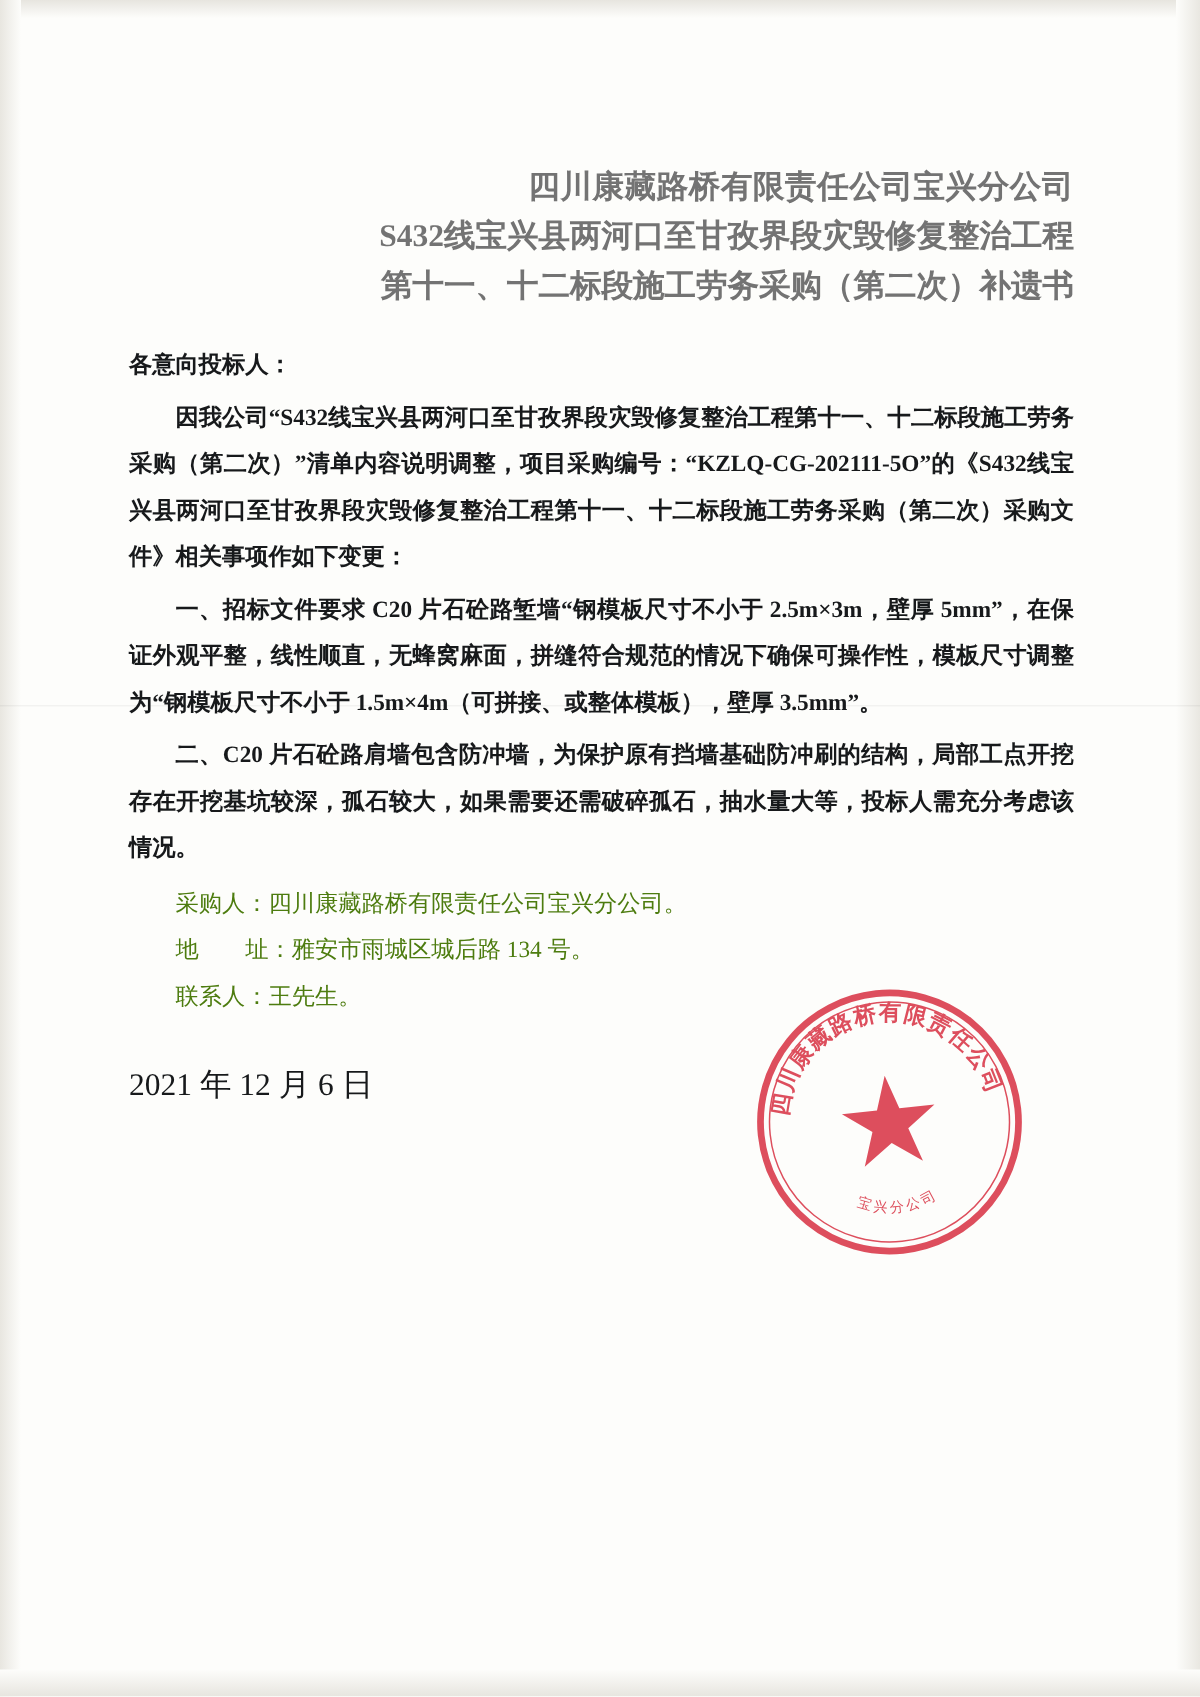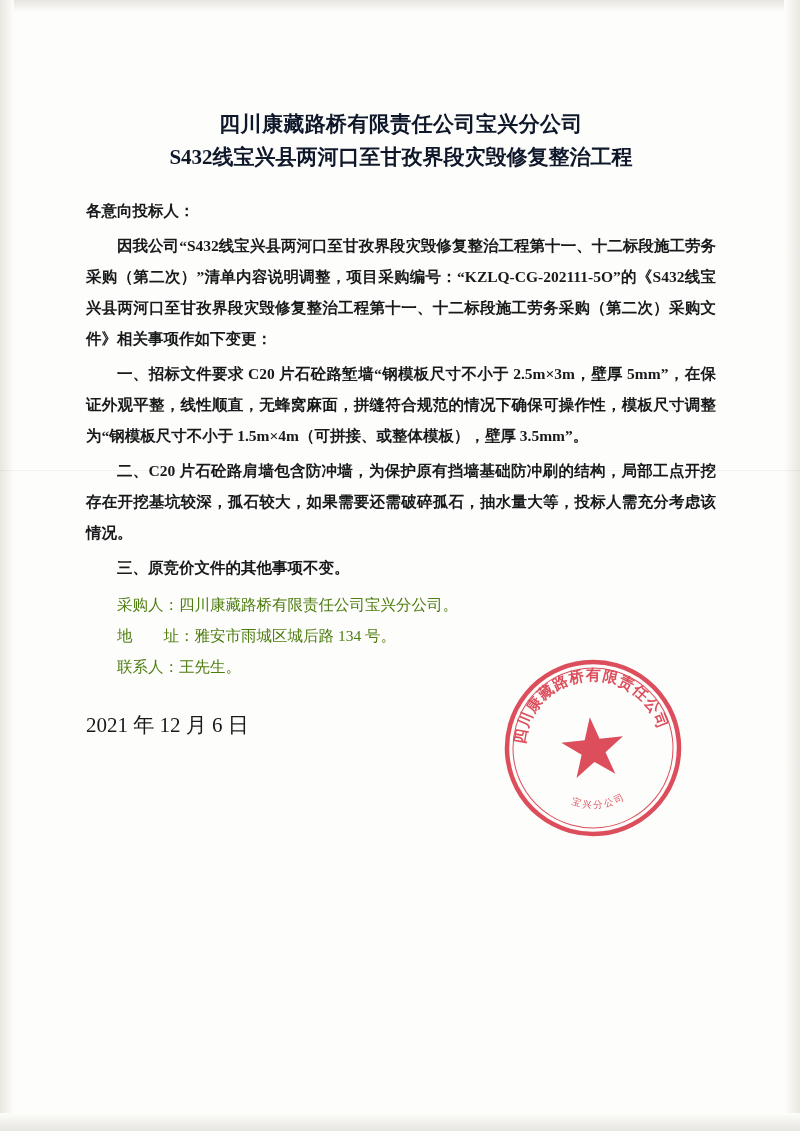--- a/index.html
+++ b/index.html
@@ -57,23 +57,23 @@
 
   #content {
     position: absolute;
     left: 86px;
     top: 0;
     width: 630px;
   }
 
   .title-block {
     margin-top: 108px;
-    text-align: center;
+    text-align: right;
     font-weight: bold;
-    color: #0f172a;
+    color: #737373;
   }
   .title-line {
     font-size: 21.5px;
     line-height: 33px;
     letter-spacing: 0.4px;
     white-space: nowrap;
   }
   .title-line.l1 { font-size: 21px; }
   .title-line.l2 { font-size: 21px; letter-spacing: 0px; }
   .title-line.l3 { font-size: 21px; letter-spacing: 0px; }
@@ -150,28 +150,28 @@
   <div id="paper-edge-left"></div>
   <div id="paper-edge-right"></div>
   <div id="paper-edge-bottom"></div>
   <div id="fold-line"></div>
 
   <div id="content">
 
     <div class="title-block">
       <div class="title-line l1">四川康藏路桥有限责任公司宝兴分公司</div>
       <div class="title-line l2">S432线宝兴县两河口至甘孜界段灾毁修复整治工程</div>
+      <div class="title-line l3">第十一、十二标段施工劳务采购（第二次）补遗书</div>
     </div>
 
     <div class="salutation">各意向投标人：</div>
 
     <div class="para">因我公司“S432线宝兴县两河口至甘孜界段灾毁修复整治工程第十一、十二标段施工劳务采购（第二次）”清单内容说明调整，项目采购编号：“KZLQ-CG-202111-5O”的《S432线宝兴县两河口至甘孜界段灾毁修复整治工程第十一、十二标段施工劳务采购（第二次）采购文件》相关事项作如下变更：</div>
     <div class="para">一、招标文件要求 C20 片石砼路堑墙“钢模板尺寸不小于 2.5m×3m，壁厚 5mm”，在保证外观平整，线性顺直，无蜂窝麻面，拼缝符合规范的情况下确保可操作性，模板尺寸调整为“钢模板尺寸不小于 1.5m×4m（可拼接、或整体模板），壁厚 3.5mm”。</div>
     <div class="para">二、C20 片石砼路肩墙包含防冲墙，为保护原有挡墙基础防冲刷的结构，局部工点开挖存在开挖基坑较深，孤石较大，如果需要还需破碎孤石，抽水量大等，投标人需充分考虑该情况。</div>
-    <div class="para">三、原竞价文件的其他事项不变。</div>
 
     <div class="gap-sm"></div>
 
     <div class="info-line">采购人：四川康藏路桥有限责任公司宝兴分公司。</div>
     <div class="info-line">地　　址：雅安市雨城区城后路 134 号。</div>
     <div class="info-line">联系人：王先生。</div>
 
     <div class="date-line">2021 年 12 月 6 日</div>
 
   </div>

